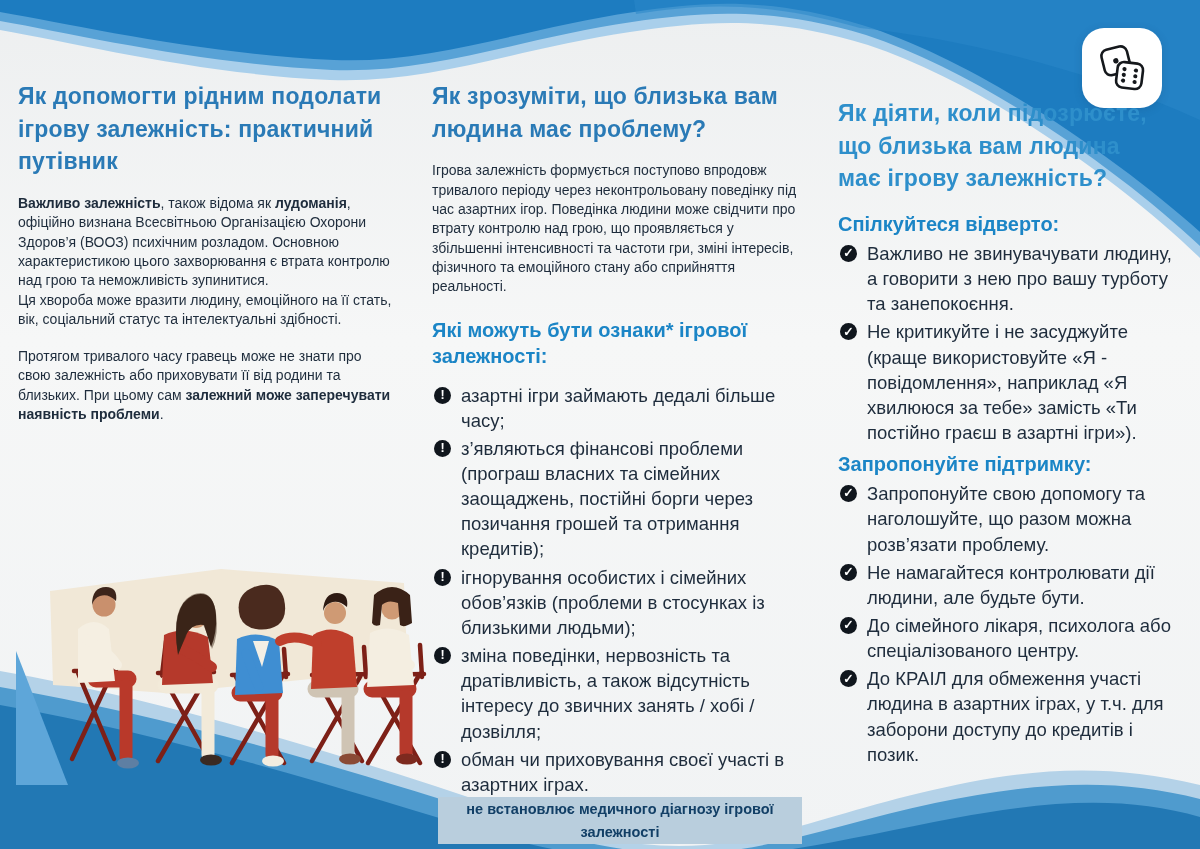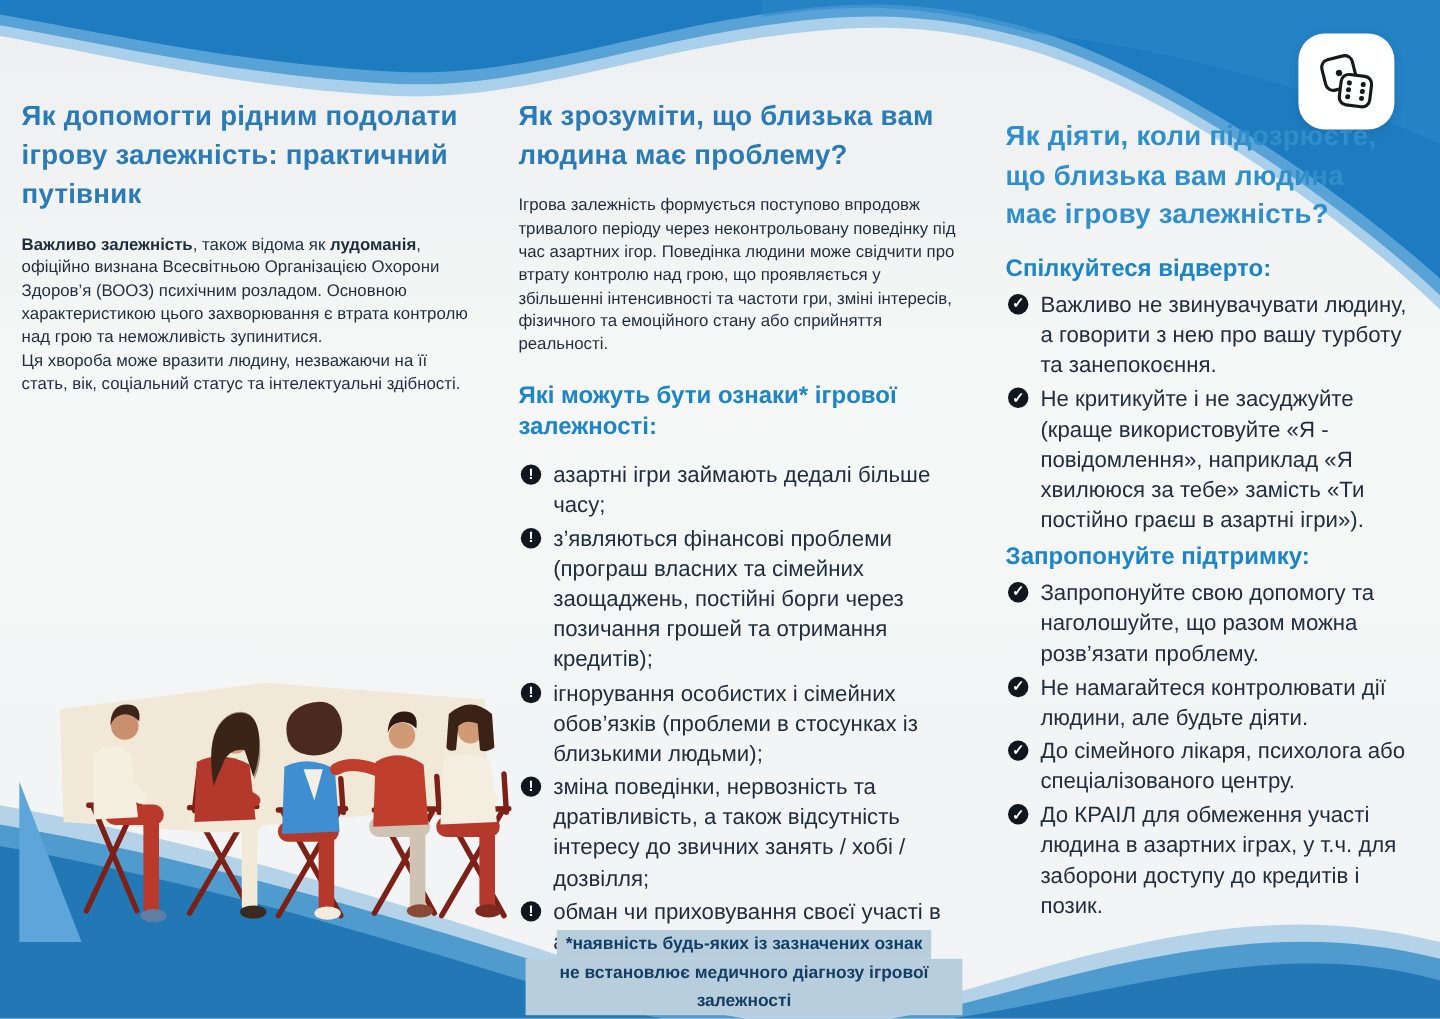--- a/index.html
+++ b/index.html
@@ -141,21 +141,22 @@
       <path d="M354,100 Q373,90 393,102 L398,152 L351,154 Z" fill="#f4eee1"></path>
       <path d="M362,110 Q382,122 394,132" stroke="#f4eee1" stroke-width="10" fill="none" stroke-linecap="round"></path>
       <circle cx="376" cy="76" r="10.5" fill="#cf9a74"></circle>
       <path d="M358,62 Q376,46 394,62 L396,90 Q388,95 384,92 L382,70 Q372,66 366,72 L364,92 Q358,94 356,90 Z" fill="#3a2217"></path>
     </g>
   </svg>
 
   <div class="col col1" style="left:18px; top:80px; width:378px;">
     <h2 class="col-title">Як допомогти рідним подолати ігрову залежність: практичний путівник</h2>
     <p class="body-p"><b>Важливо залежність</b><span>, також відома як </span><b>лудоманія</b><span>, офіційно визнана Всесвітньою Організацією Охорони Здоров’я (ВООЗ) психічним розладом. Основною характеристикою цього захворювання є втрата контролю над грою та неможливість зупинитися.
-Ця хвороба може вразити людину, незважаючи на її стать, вік, соціальний статус та інтелектуальні здібності.</span></p>
+Ця хвороба може вразити людину, емоційного на її стать, вік, соціальний статус та інтелектуальні здібності.</span></p>
+    <p class="body-p"><span>Протягом тривалого часу гравець може не знати про свою залежність або приховувати її від родини та близьких. При цьому сам </span><b>залежний може заперечувати наявність проблеми</b><span>.</span></p>
   </div>
 
   <div class="col col2" style="left:432px; top:80px; width:374px;">
     <h2 class="col-title">Як зрозуміти, що близька вам людина має проблему?</h2>
     <p class="body-p">Ігрова залежність формується поступово впродовж тривалого періоду через неконтрольовану поведінку під час азартних ігор. Поведінка людини може свідчити про втрату контролю над грою, що проявляється у збільшенні інтенсивності та частоти гри, зміні інтересів, фізичного та емоційного стану або сприйняття реальності.</p>
     <h3 class="subhead">Які можуть бути ознаки* ігрової залежності:</h3>
     <ul class="sign-list">
 
         <li>
           <span class="bullet">!</span>
@@ -204,36 +205,36 @@
     <h3 class="subhead">Запропонуйте підтримку:</h3>
     <ul class="sign-list" style="margin-top:2px;">
 
         <li>
           <span class="bullet">✓</span>
           <span class="li-text">Запропонуйте свою допомогу та наголошуйте, що разом можна розв’язати проблему.</span>
         </li>
 
         <li>
           <span class="bullet">✓</span>
-          <span class="li-text">Не намагайтеся контролювати дії людини, але будьте діяти.</span>
+          <span class="li-text">Не намагайтеся контролювати дії людини, але будьте бути.</span>
         </li>
       </ul>
 
     <ul class="sign-list" style="margin-top:2px;">
 
         <li>
           <span class="bullet">✓</span>
           <span class="li-text">До сімейного лікаря, психолога або спеціалізованого центру.</span>
         </li>
 
         <li>
           <span class="bullet">✓</span>
           <span class="li-text">До КРАІЛ для обмеження участі людина в азартних іграх, у т.ч. для заборони доступу до кредитів і позик.</span>
         </li>
       </ul>
   </div>
 
   <div class="footnote">
-    <span class="hl">*наявність будь-яких із зазначених ознак</span><br>
+    <br>
     <span class="hl">не встановлює медичного діагнозу ігрової залежності</span>
   </div>
 
 </div>
 
 </body></html>

